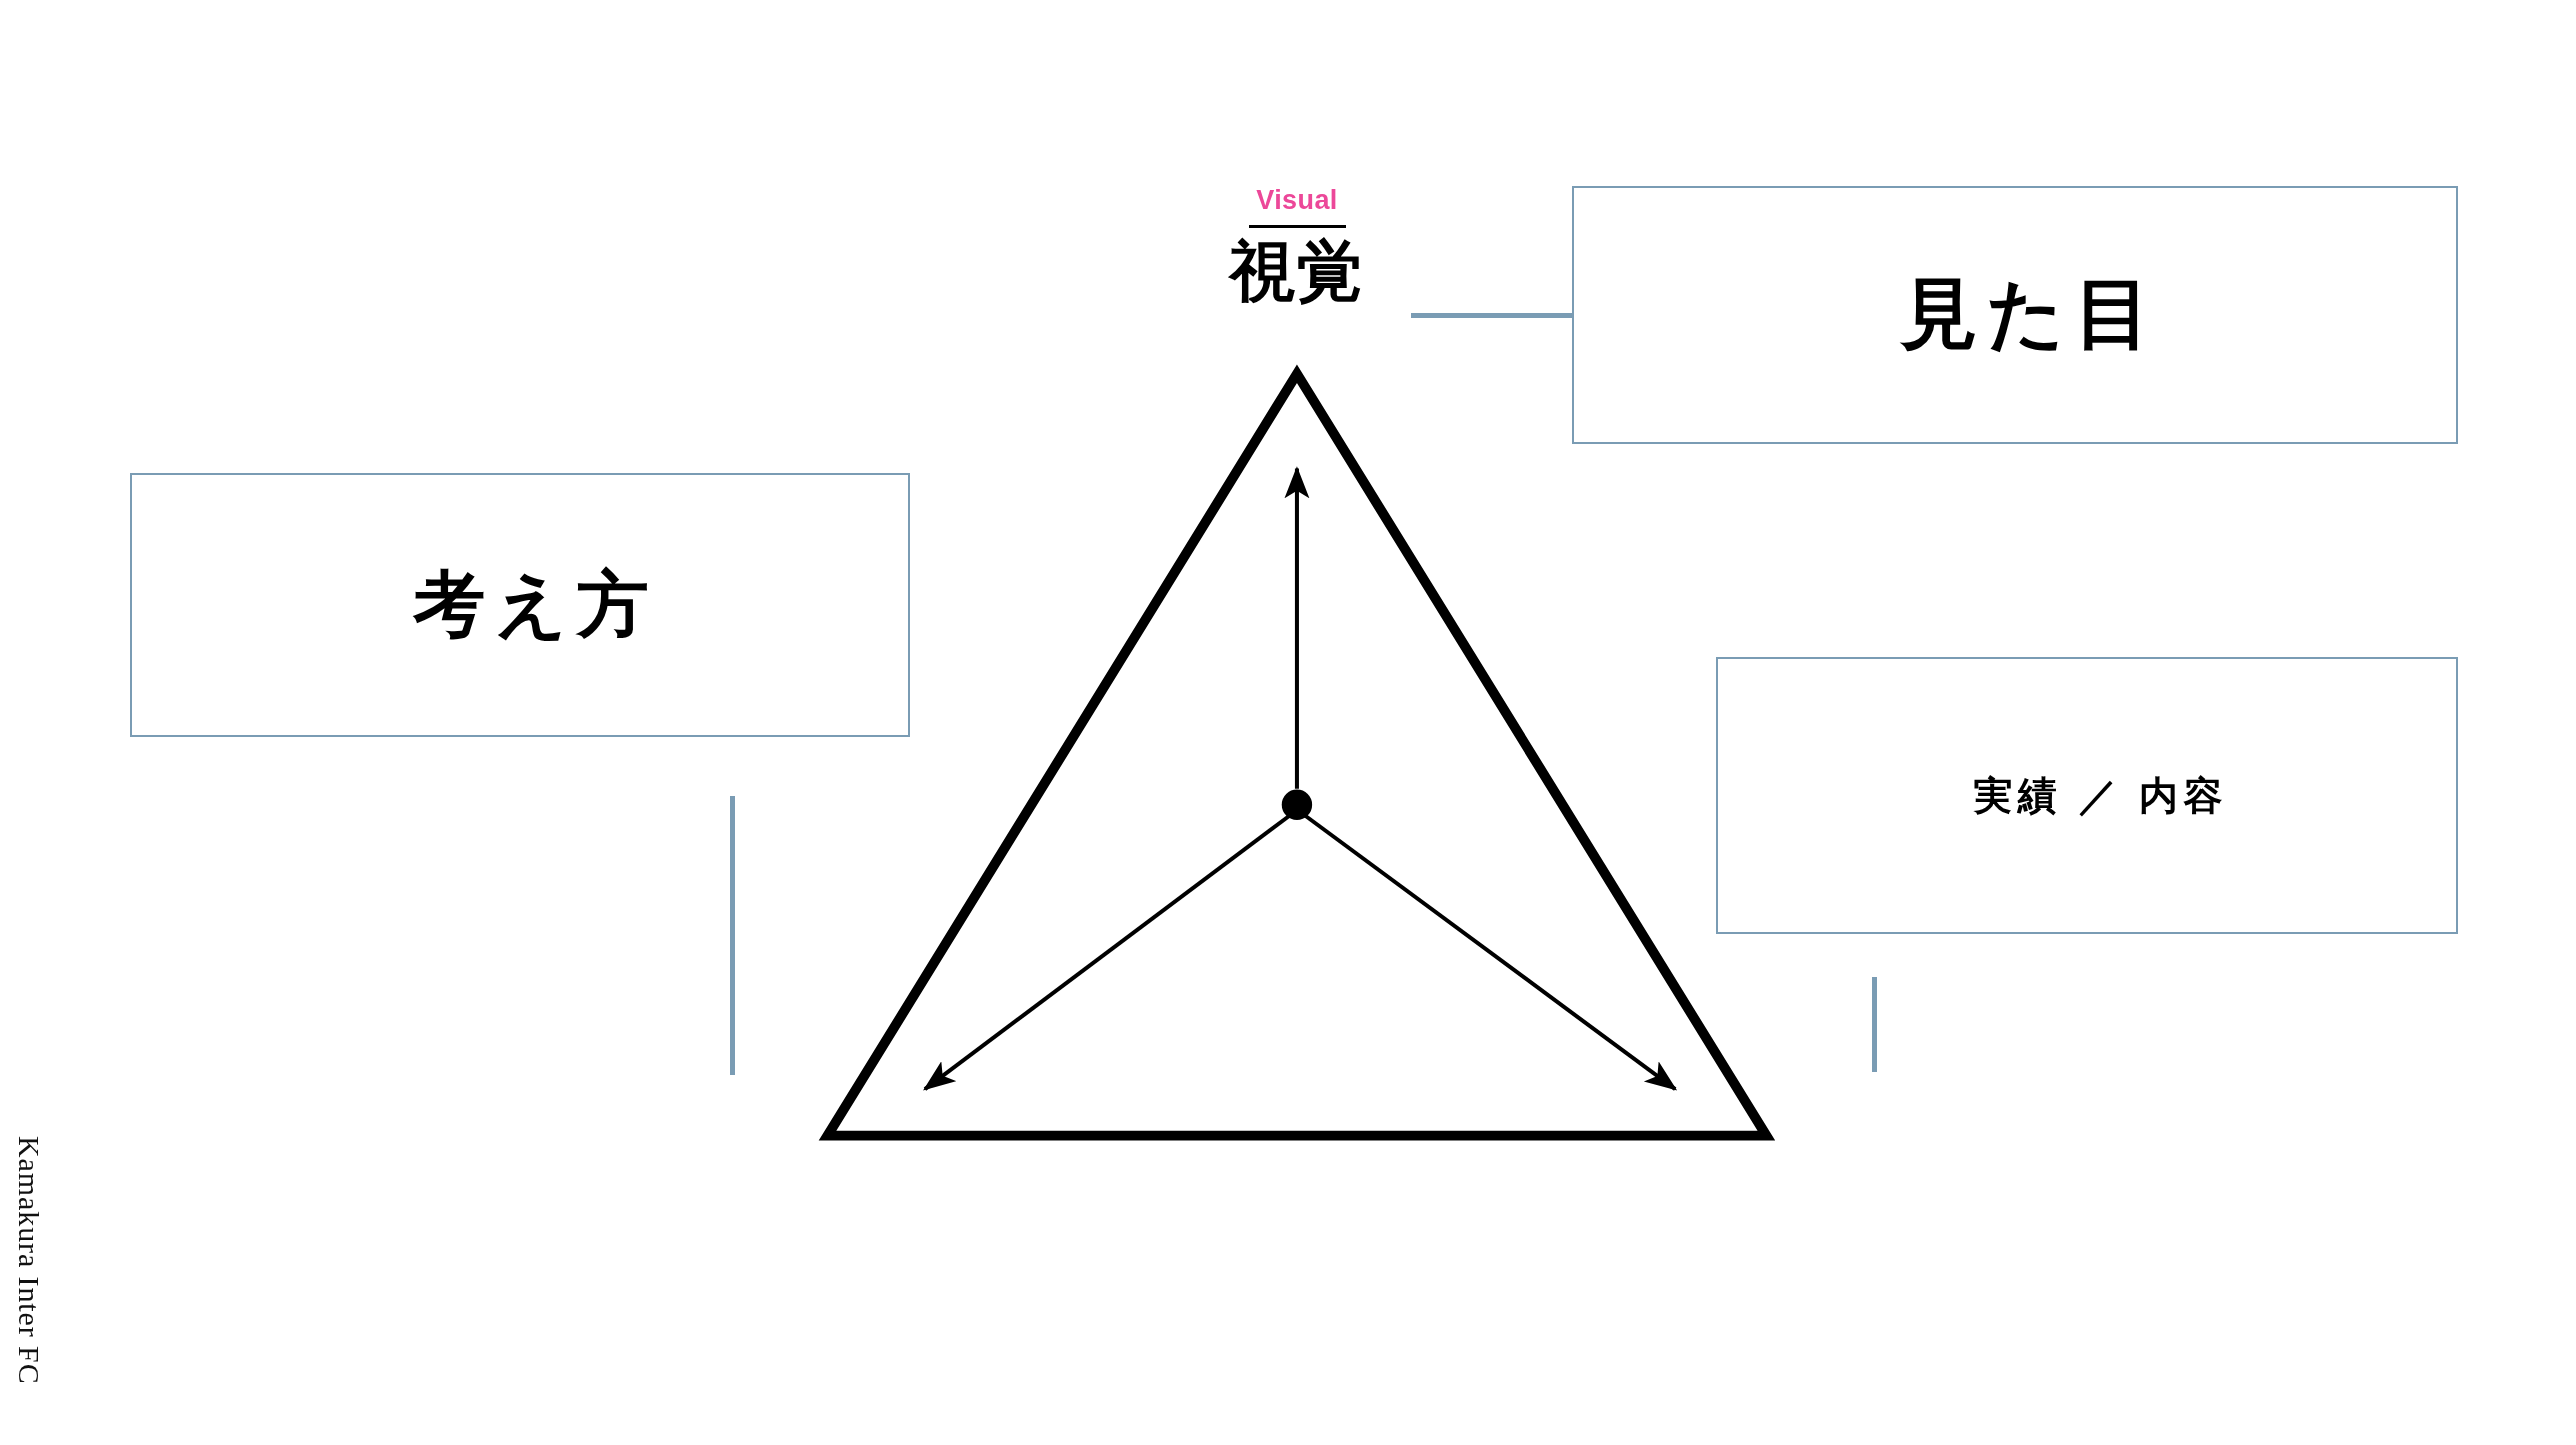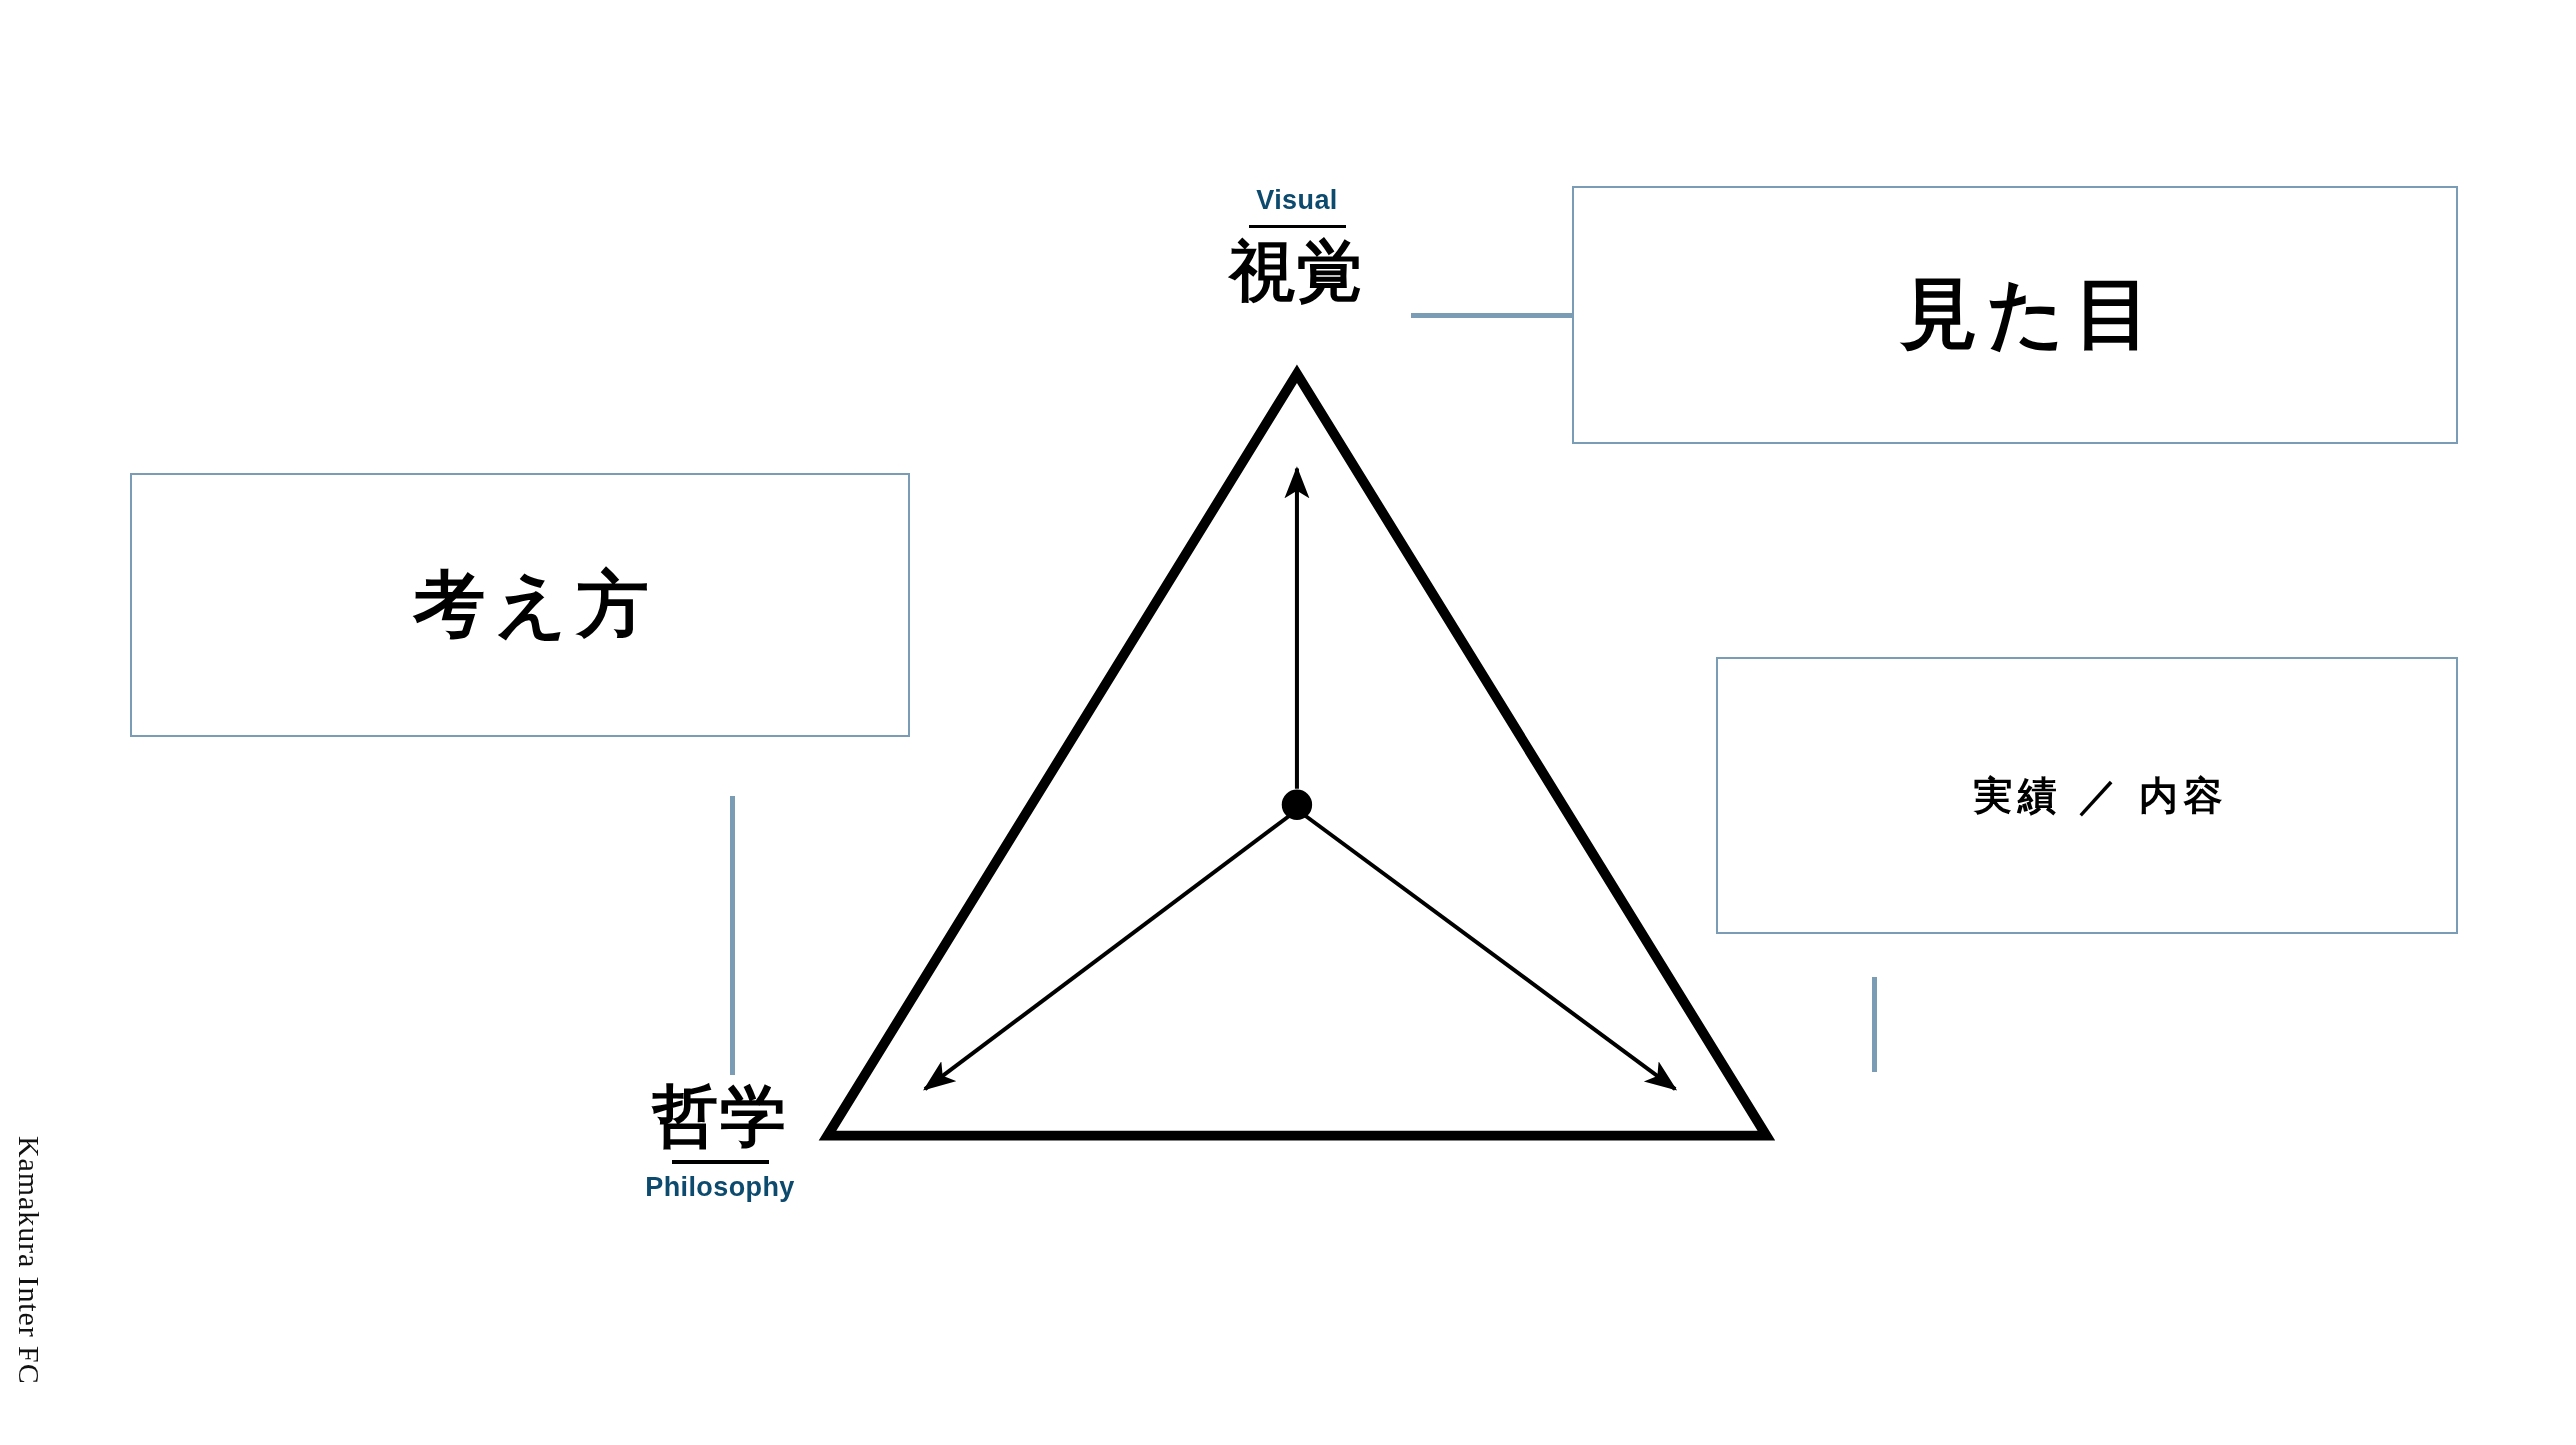--- a/index.html
+++ b/index.html
@@ -83,21 +83,21 @@
     font-size: 66px;
     font-weight: bold;
     color: #000000;
     line-height: 1.05;
     letter-spacing: 1.8px;
     white-space: nowrap;
   }
   .vertex .en {
     font-size: 27px;
     font-weight: bold;
-    color: #0c4a6e;
+    color: #ec4899;
     line-height: 1.1;
     letter-spacing: 0.4px;
     white-space: nowrap;
   }
   .vertex .rule {
     width: 97px;
     height: 3.6px;
     background: #000000;
     margin: 9px 0 9px 0;
   }
@@ -157,21 +157,16 @@
   <div class="callout" id="callout-function">
     <span class="label">実績 ／ 内容</span>
   </div>
 
   <div class="vertex" id="vertex-visual">
     <span class="en">Visual</span>
     <span class="rule"></span>
     <span class="jp">視覚</span>
   </div>
 
-  <div class="vertex" id="vertex-philosophy">
-    <span class="jp">哲学</span>
-    <span class="rule"></span>
-    <span class="en">Philosophy</span>
-  </div>
 
 
 </div>
 
 
 </body></html>

